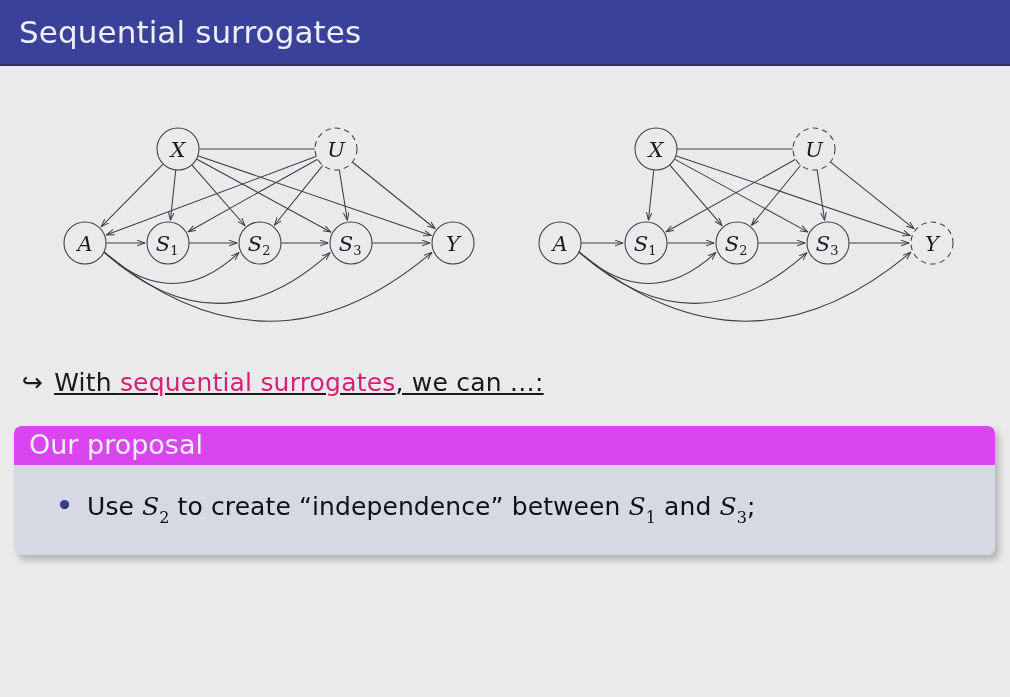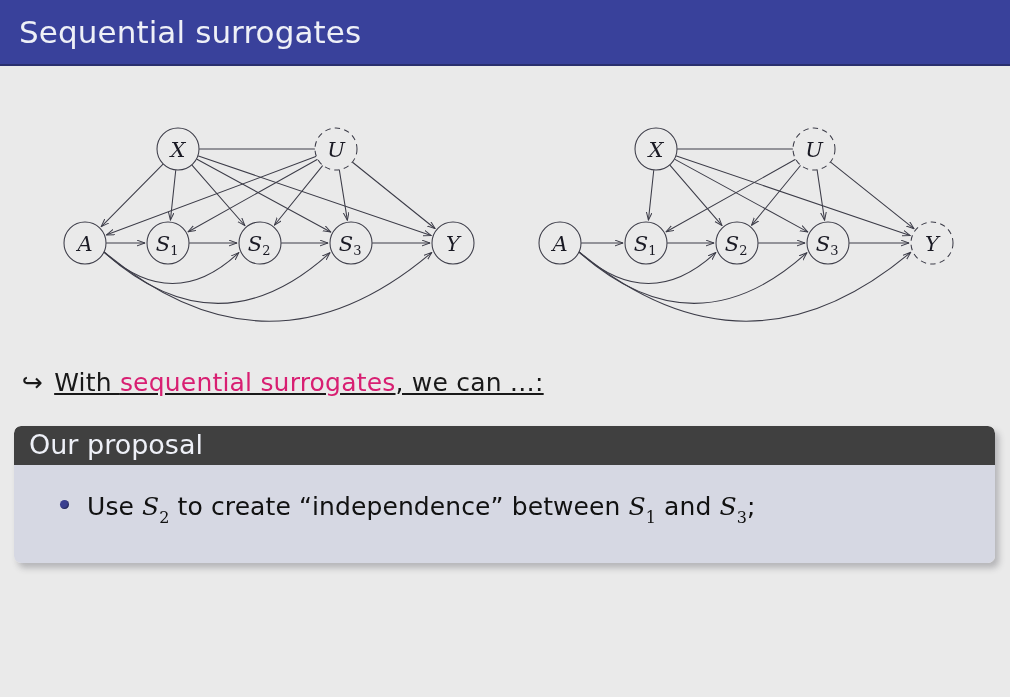--- a/index.html
+++ b/index.html
@@ -71,37 +71,37 @@
   #proposal-block {
     position: absolute;
     left: 14px;
     top: 426px;
     width: 981px;
     border-radius: 7px 7px 7px 7px;
     box-shadow: 4px 5px 6px rgba(60,60,70,0.30);
     overflow: hidden;
   }
   #proposal-title-bar {
-    background: #404040;
+    background: #d946ef;
     height: 39px;
     border-radius: 7px 7px 0 0;
     position: relative;
   }
   #proposal-title-text {
     position: absolute;
     left: 15px;
     top: 3px;
     font-size: 27px;
     color: #eef0f7;
     white-space: nowrap;
   }
   #proposal-body {
     background: #d6d8e3;
     border-radius: 0 0 7px 7px;
-    padding: 22px 30px 34px 30px;
+    padding: 22px 30px 26px 30px;
   }
   .bullet-row {
     display: flex;
     align-items: flex-start;
     margin-bottom: 25px;
   }
   .bullet-row:last-child { margin-bottom: 0; }
   .bullet-dot {
     width: 9px; height: 9px;
     border-radius: 50%;

